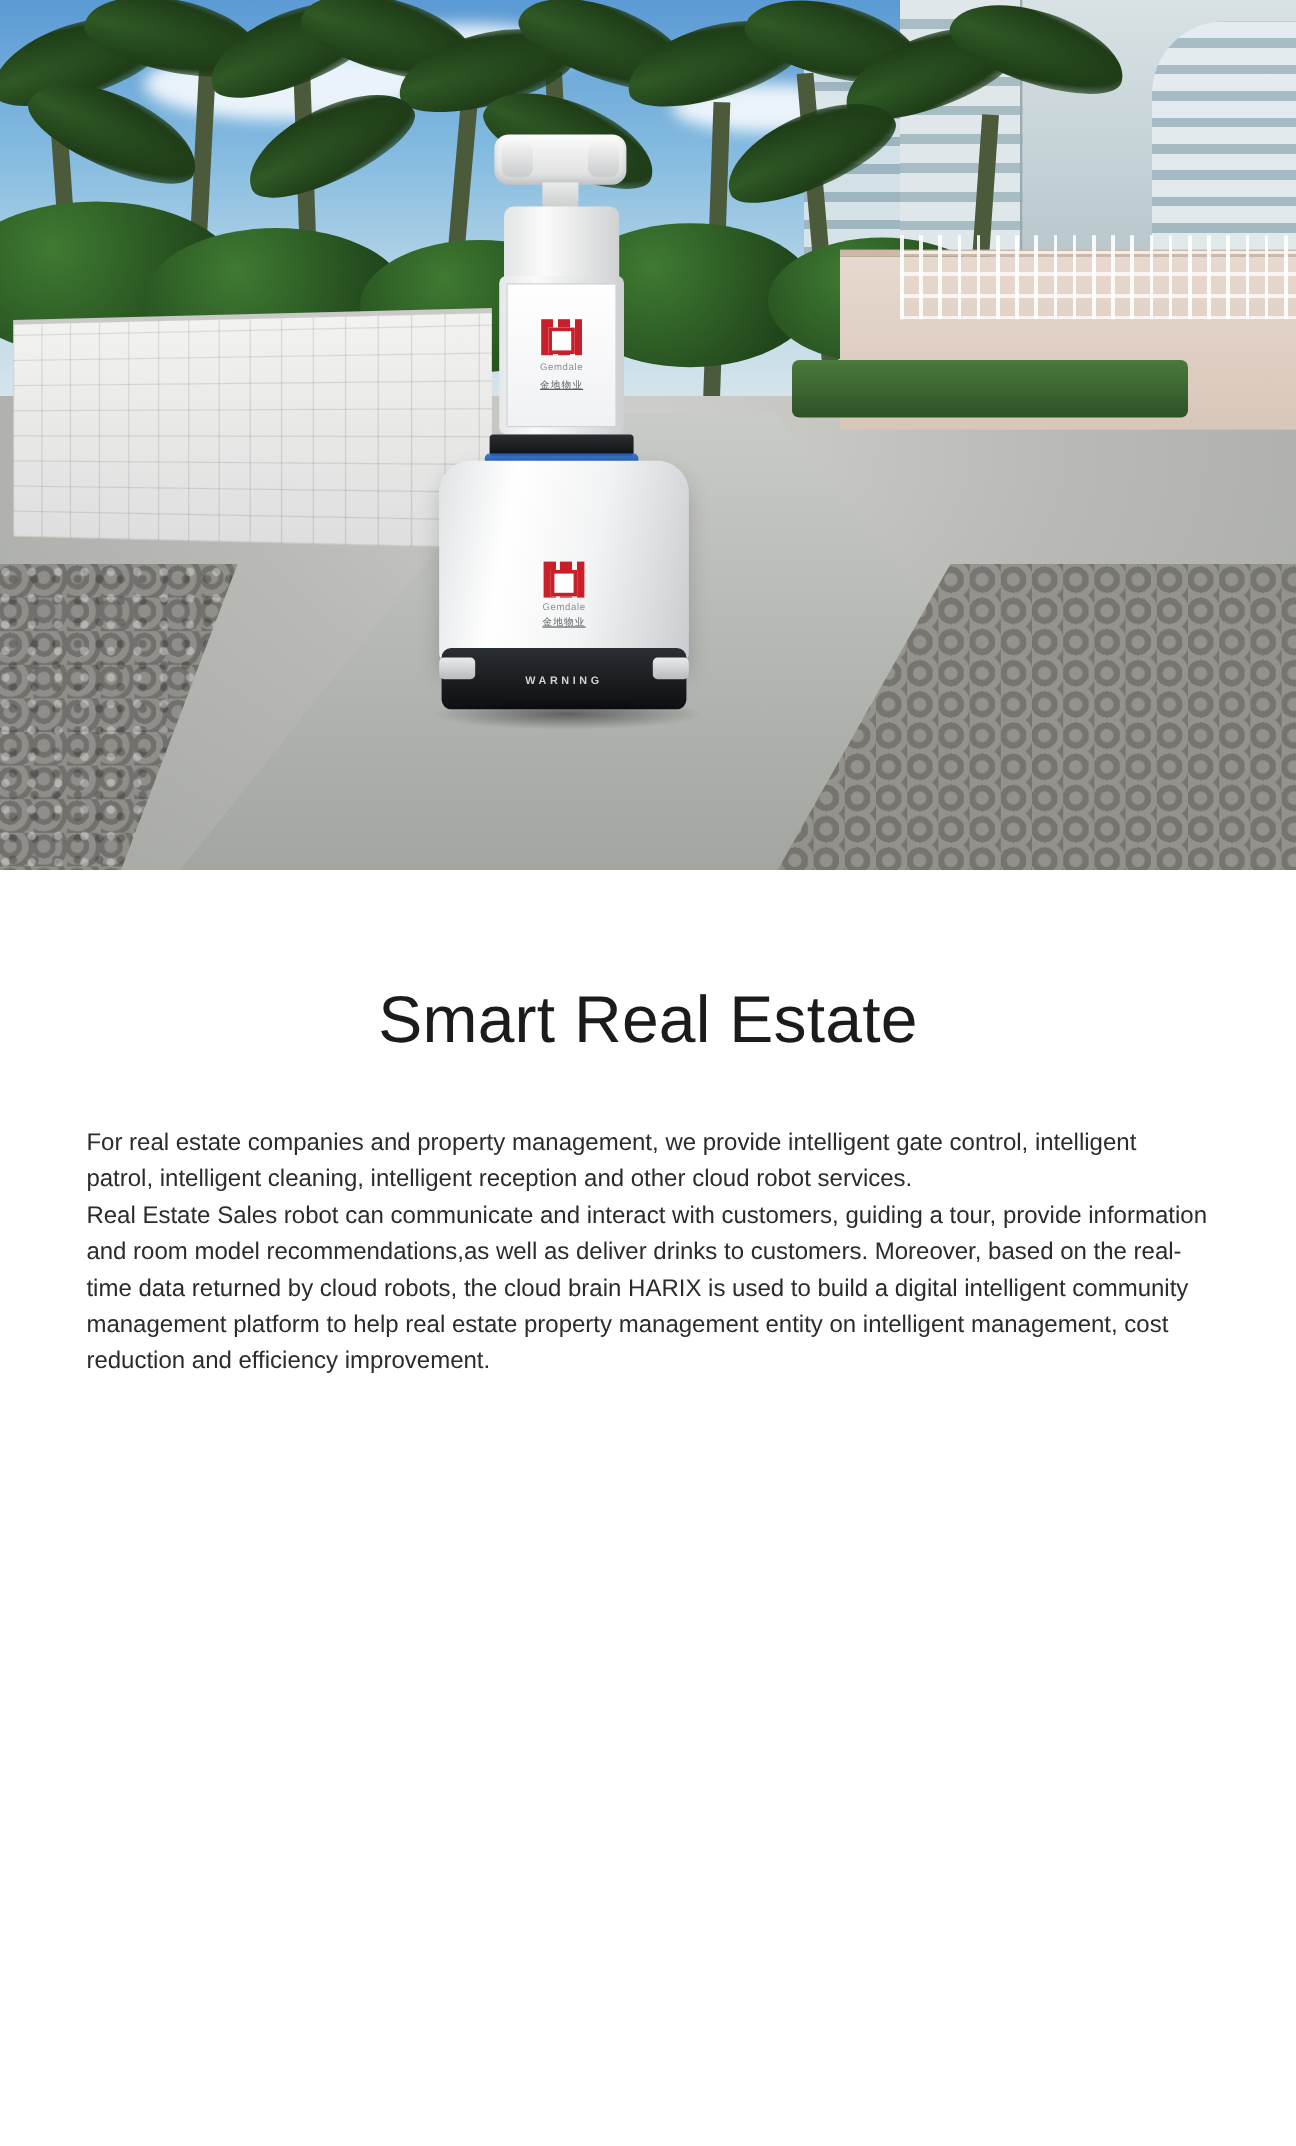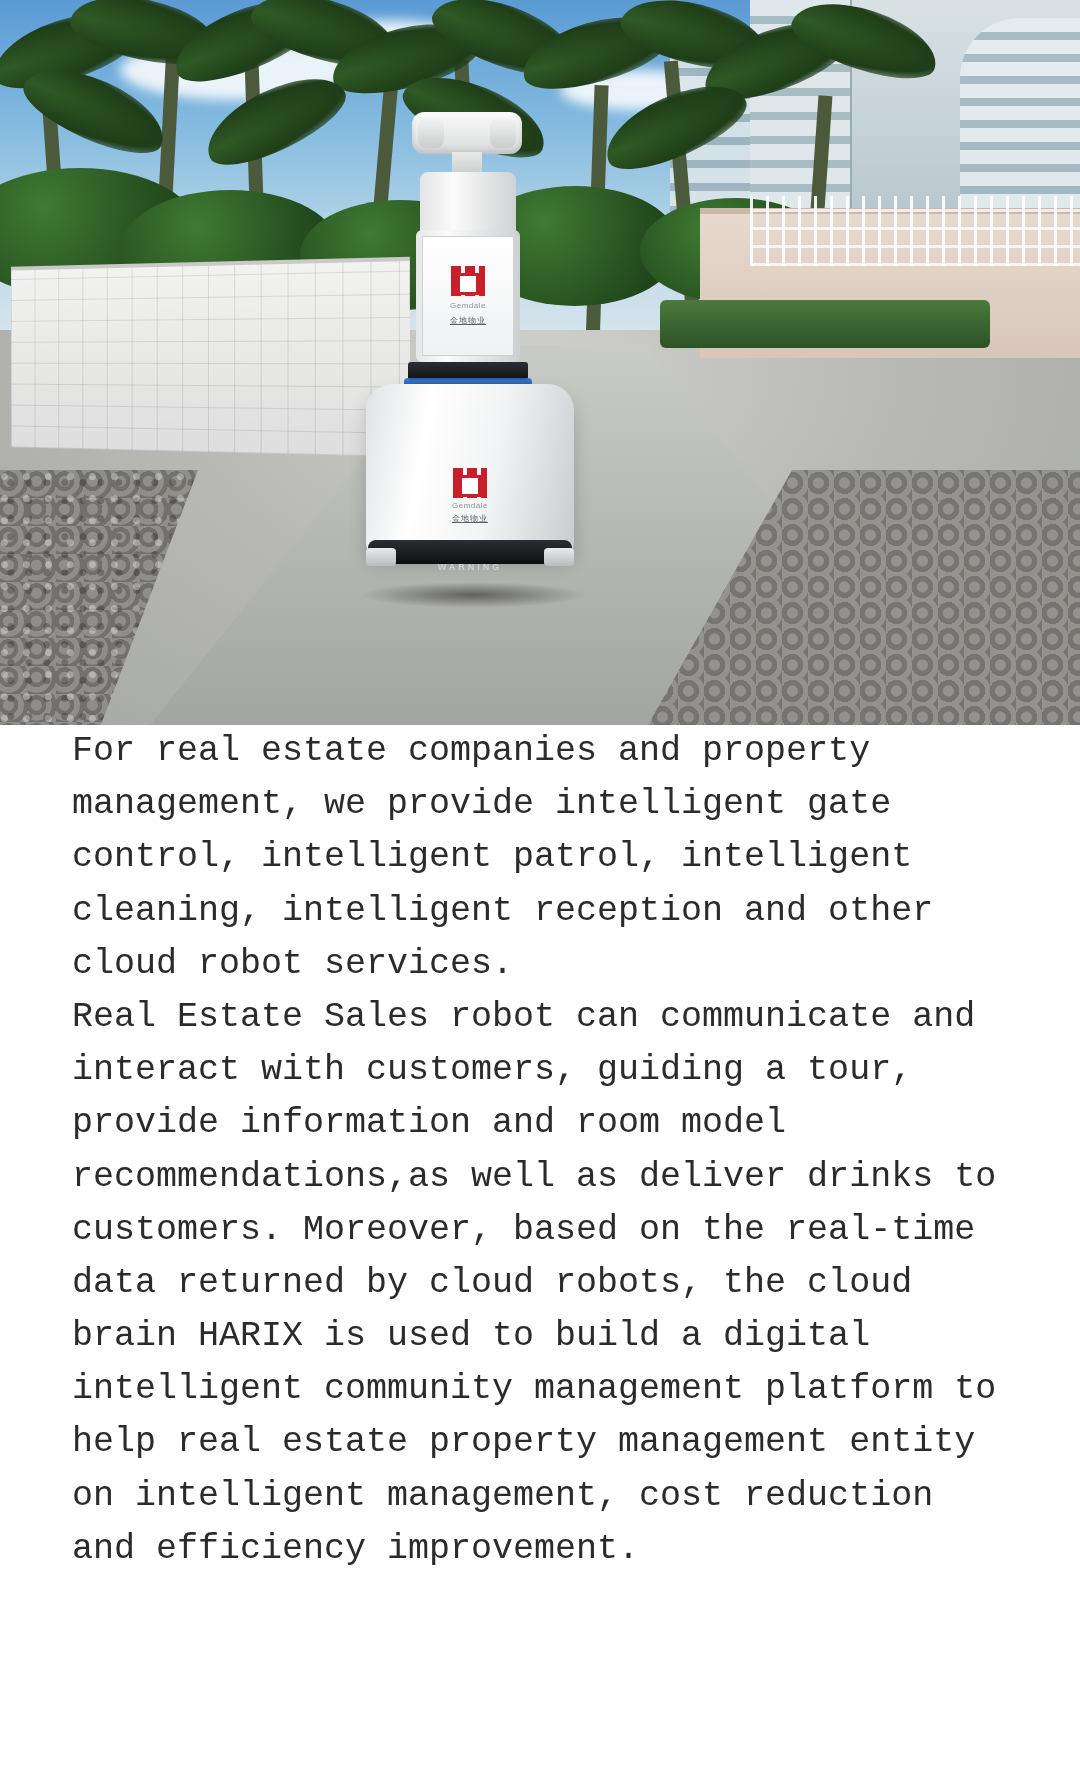--- a/index.html
+++ b/index.html
@@ -229,21 +229,21 @@
     position: absolute; left: 6px; top: 272px; width: 208px; height: 170px;
     background: linear-gradient(100deg,#dfe2e4 0%, #ffffff 28%, #f2f3f4 60%, #c9cccf 100%);
     border-radius: 26px 26px 10px 10px;
     box-shadow: 0 10px 18px rgba(0,0,0,.18);
   }
   .body-logo {
     position: absolute; left: 50%; top: 84px; transform: translateX(-50%);
     display: flex; flex-direction: column; align-items: center; gap: 3px;
   }
   .bumper {
-    position: absolute; left: 8px; top: 428px; width: 204px; height: 24px;
+    position: absolute; left: 8px; top: 428px; width: 204px; height: 51px;
     background: linear-gradient(180deg,#2b2e32,#0d0f12);
     border-radius: 8px;
     font-weight: bold;
   }
   .bumper-warning {
     position: absolute; left: 50%; top: 22px; transform: translateX(-50%);
     font-size: 9px; color: #cfd2d5; letter-spacing: 3px;
   }
   .bumper-side {
     position: absolute; top: 8px; width: 30px; height: 18px;
@@ -269,25 +269,24 @@
     margin: 92px 0 56px 0;
     letter-spacing: .2px;
   }
   .lead {
     font-size: 26.5px;
     line-height: 1.52;
     color: #2b2b2b;
     margin: 0 0 34px 0;
   }
   .para {
-    font-size: 35px;
+    font-size: 20px;
     line-height: 1.52;
     color: #2b2b2b;
     margin: 0;
-    font-family: Liberation Mono, monospace;
   }
   .para + .para { margin-top: 0; }
 </style>
 </head>
 <body>
 
 <div class="hero">
   <div class="hero-photo">
 
     <div class="sky"></div>
@@ -370,17 +369,18 @@
         <div class="bumper-side r"></div>
         <div class="bumper-warning">WARNING</div>
       </div>
       <div class="shadow"></div>
     </div>
 
   </div>
 </div>
 
 <div class="content">
+  <h1 class="page-title">Smart Real Estate</h1>
 
 
   <p class="para">For real estate companies and property management, we provide intelligent gate control, intelligent patrol, intelligent cleaning, intelligent reception and other cloud robot services.</p>
   <p class="para">Real Estate Sales robot can communicate and interact with customers, guiding a tour, provide information and room model recommendations,as well as deliver drinks to customers. Moreover, based on the real-time data returned by cloud robots, the cloud brain HARIX is used to build a digital intelligent community management platform to help real estate property management entity on intelligent management, cost reduction and efficiency improvement.</p>
 </div>
 
 </body></html>

